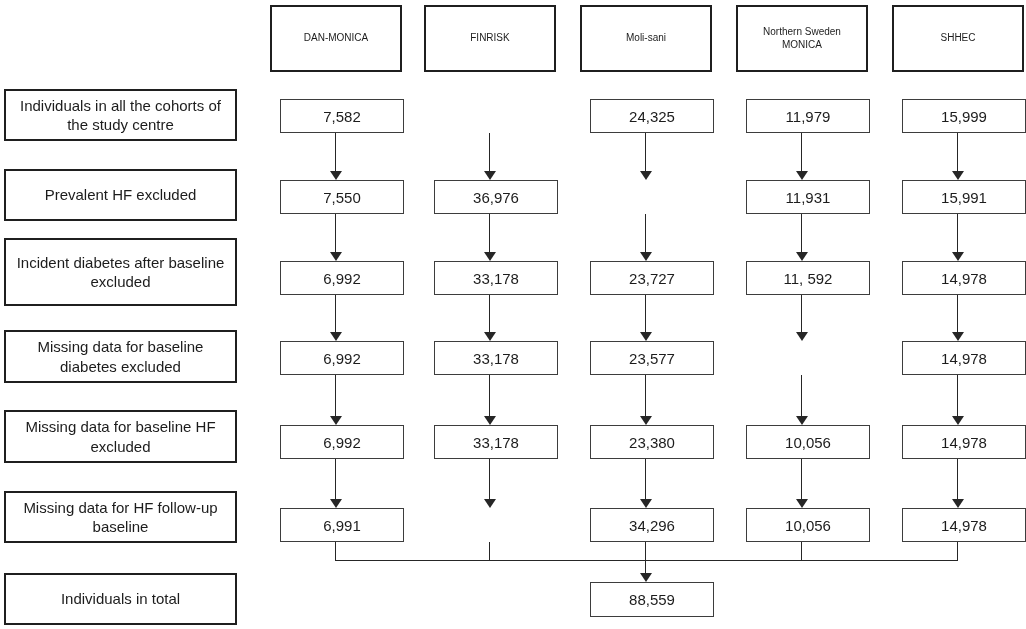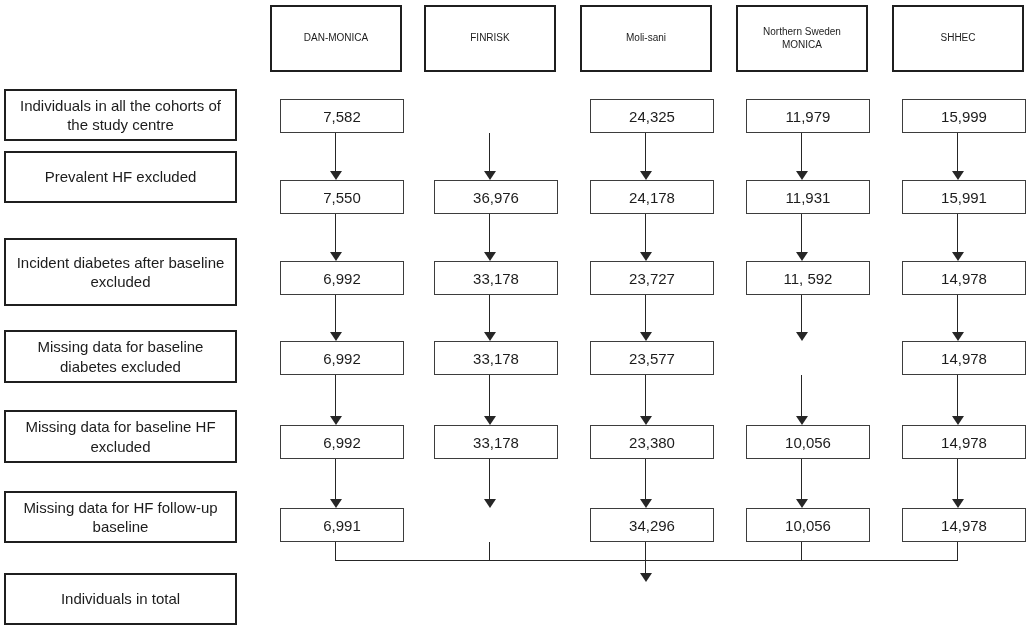--- a/index.html
+++ b/index.html
@@ -31,21 +31,21 @@
     display:flex;align-items:center;justify-content:center;
     text-align:center;font-size:15px;box-sizing:border-box;
   }
   .narrow{display:inline-block;max-width:78px;}
   
   .c0{left:280px}.c1{left:434px}.c2{left:590px}.c3{left:746px}.c4{left:902px}
   .h0{left:270px}.h1{left:424px}.h2{left:580px}.h3{left:736px}.h4{left:892px}
   
   .r1{top:99px}.r2{top:180px}.r3{top:261px}.r4{top:341px}.r5{top:425px}.r6{top:508px}
   
-  .l1{top:89px;height:52px}.l2{top:151px;height:52px}.l3{top:238px;height:68px}
+  .l1{top:89px;height:52px}.l2{top:169px;height:52px}.l3{top:238px;height:68px}
   .l4{top:330px;height:53px}.l5{top:410px;height:53px}.l6{top:491px;height:52px}
   .l7{top:573px;height:52px}
   
   .arrow{position:absolute;width:12px;}
   .arrow::before{
     content:"";position:absolute;left:5.2px;top:0;bottom:5px;
     border-left:1.5px solid #262626;
   }
   .arrow::after{
     content:"";position:absolute;left:0;bottom:0;width:0;height:0;
@@ -111,21 +111,20 @@
   <div class="vbox r1 c4">15,999</div>
 
   <div class="arrow ac0 g1"></div>
   <div class="arrow ac1 g1"></div>
   <div class="arrow ac2 g1"></div>
   <div class="arrow ac3 g1"></div>
   <div class="arrow ac4 g1"></div>
 
   <div class="vbox r2 c0">7,550</div>
   <div class="vbox r2 c1">36,976</div>
-  <div class="vbox r2 c2">24,178</div>
   <div class="vbox r2 c3">11,931</div>
   <div class="vbox r2 c4">15,991</div>
 
   <div class="arrow ac0 g2"></div>
   <div class="arrow ac1 g2"></div>
   <div class="arrow ac2 g2"></div>
   <div class="arrow ac3 g2"></div>
   <div class="arrow ac4 g2"></div>
 
   <div class="vbox r3 c0">6,992</div>
@@ -169,14 +168,15 @@
   <div class="vbox r6 c4">14,978</div>
 
   <div class="stub s0"></div>
   <div class="stub s1"></div>
   <div class="stub s2"></div>
   <div class="stub s3"></div>
   <div class="stub s4"></div>
   <div class="hline"></div>
   <div class="arrow ac2 totalArrow"></div>
 
+  <div class="vbox tbox">88,559</div>
 
 </div>
 
 </body></html>

